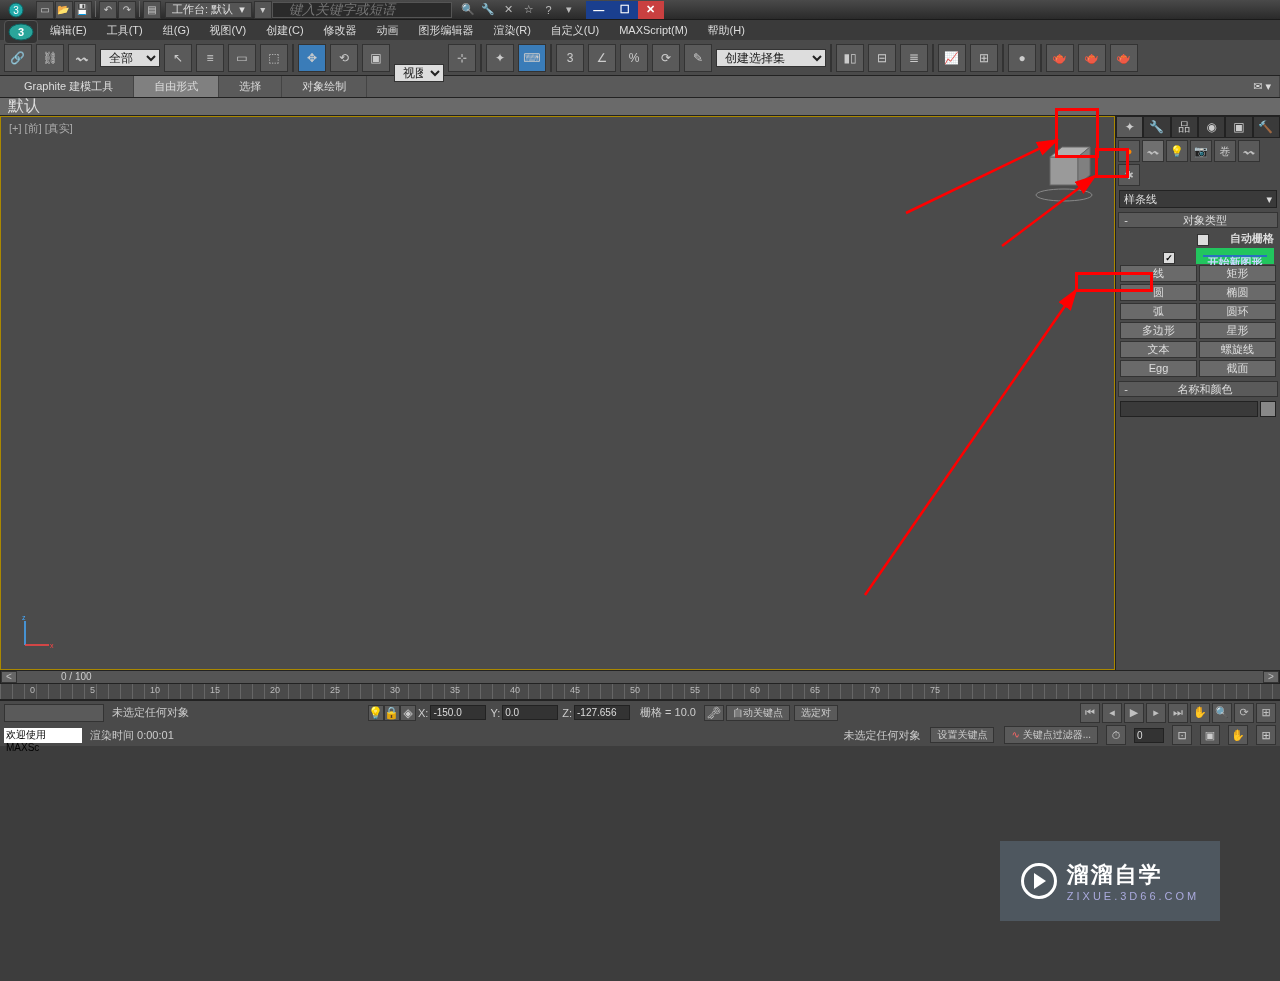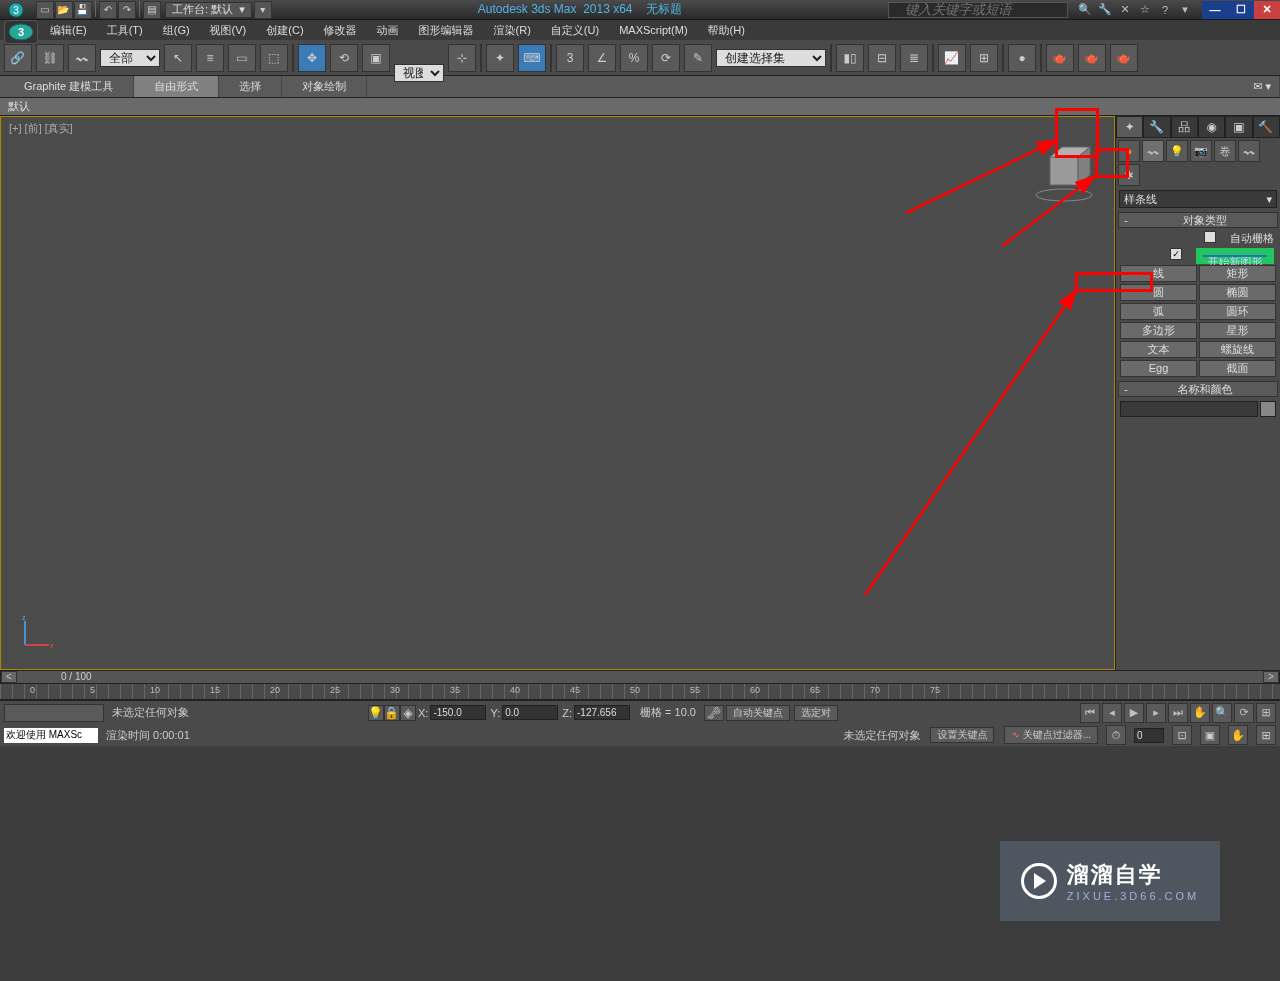--- a/index.html
+++ b/index.html
@@ -32,41 +32,41 @@
 .toolbar { height: 36px; background: #4a4a4a; border-bottom: 1px solid #222; display: flex; align-items: center; padding: 0 4px; gap: 4px; }
 .tb-btn { width: 28px; height: 28px; background: #5a5a5a; border: 1px solid #333; display: flex; align-items: center; justify-content: center; cursor: pointer; color: #ccc; font-size: 12px; }
 .tb-btn.active { background: #3a7cb8; }
 .tb-sel { height: 18px; background: #ddd; border: 1px solid #333; font-size: 12px; padding: 0 4px; color: #222; }
 .tb-sep { width: 2px; height: 28px; background: #333; }
 
 
 .ribbon { height: 22px; background: #5a5a5a; display: flex; align-items: stretch; border-bottom: 1px solid #222; padding-left: 4px; }
 .ribbon-tab { padding: 3px 20px; font-size: 11px; color: #ddd; border-right: 1px solid #444; display: flex; align-items: center; cursor: pointer; }
 .ribbon-tab.active { background: #808080; }
-.ribbon-sub { height: 18px; background: #6a6a6a; display: flex; align-items: center; padding: 0 8px; font-size: 11px; color: #ddd; border-bottom: 1px solid #222; }
+.ribbon-sub { height: 18px; background: #6a6a6a; display: flex; align-items: center; padding: 0 8px; font-size: 16px; color: #ddd; border-bottom: 1px solid #222; }
 
 
 .main { display: flex; height: 554px; }
 .viewport { flex: 1; background: #4b4b4b; border: 1px solid #aa8800; position: relative; }
 .viewport-label { position: absolute; left: 8px; top: 4px; font-size: 11px; color: #aaa; }
 .axis-gizmo { position: absolute; left: 16px; bottom: 16px; width: 40px; height: 40px; }
 .viewcube-area { position: absolute; right: 12px; top: 12px; width: 80px; height: 80px; }
 
 
 .cmd-panel { width: 165px; background: #4a4a4a; border-left: 1px solid #222; display: flex; flex-direction: column; }
 .cmd-tabs { display: flex; height: 22px; background: #3a3a3a; }
 .cmd-tab { flex: 1; height: 22px; border: 1px solid #222; display: flex; align-items: center; justify-content: center; cursor: pointer; font-size: 12px; color: #ccc; }
 .cmd-subtabs { display: flex; flex-wrap: wrap; padding: 2px; gap: 2px; background: #4a4a4a; }
 .cmd-sub { width: 22px; height: 22px; border: 1px solid #333; background: #5a5a5a; display: flex; align-items: center; justify-content: center; cursor: pointer; font-size: 11px; }
 .cmd-dd { width: 158px; margin: 2px auto; height: 18px; background: #3a3a3a; border: 1px solid #222; color: #ddd; font-size: 11px; padding: 0 4px; display: flex; align-items: center; justify-content: space-between; }
 .rollout-header { height: 16px; background: #5a5a5a; display: flex; align-items: center; font-size: 11px; color: #ddd; border: 1px solid #333; margin: 2px 2px 0 2px; }
 .rollout-header .minus { width: 14px; text-align: center; }
 .rollout-header .title { flex: 1; text-align: center; }
 .rollout-body { padding: 2px; }
-.chk-row { display: flex; align-items: flex-start; justify-content: flex-end; padding: 1px 4px; gap: 14px; font-size: 11px; color: #ddd; }
+.chk-row { display: flex; align-items: flex-end; justify-content: flex-end; padding: 1px 4px; gap: 21px; font-size: 11px; color: #ddd; font-weight: bold; }
 .chk { width: 12px; height: 12px; background: #ddd; border: 1px solid #333; display: flex; align-items: center; justify-content: center; font-size: 9px; color: #000; }
 .chk-row .newshape-btn { flex: 0 0 78px; height: 16px; background: #2a6fbf; border: 7px solid #22c55e; color: #c8d8ff; text-align: center; font-size: 11px; line-height: 14px; text-decoration: underline; }
 .btn-grid { display: grid; grid-template-columns: 1fr 1fr; gap: 2px; padding: 0 2px; }
 .obj-btn { height: 17px; background: #6a6a6a; border: 1px solid #333; color: #ddd; font-size: 11px; text-align: center; line-height: 15px; cursor: pointer; }
 .name-color { display: flex; gap: 2px; padding: 2px; }
 .name-input { flex: 1; height: 16px; background: #3a3a3a; border: 1px solid #222; }
 .color-sw { width: 16px; height: 16px; background: #888; border: 1px solid #222; }
 
 
 .timeline { height: 14px; background: #3a3a3a; border: 1px solid #222; display: flex; align-items: center; position: relative; }
@@ -81,21 +81,21 @@
 .status-text { flex: 0 0 260px; font-size: 11px; color: #ccc; padding: 0 4px; }
 .coord { display: flex; align-items: center; gap: 2px; margin: 0 2px; }
 .coord-label { font-size: 11px; color: #ccc; }
 .coord-input { width: 56px; height: 15px; background: #333; border: 1px solid #222; color: #ddd; font-size: 10px; padding: 0 2px; }
 .grid-info { font-size: 11px; color: #ccc; padding: 0 8px; }
 .key-btn { height: 16px; padding: 0 6px; background: #5a5a5a; border: 1px solid #333; font-size: 10px; color: #ccc; margin: 0 2px; }
 .nav-cluster { display: flex; gap: 2px; margin-left: auto; padding: 0 4px; }
 .nav-btn { width: 20px; height: 20px; background: #5a5a5a; border: 1px solid #333; display: flex; align-items: center; justify-content: center; font-size: 11px; }
 
 .status-bar2 { height: 22px; background: #4a4a4a; display: flex; align-items: center; padding: 0 4px; gap: 8px; font-size: 11px; color: #ccc; }
-.maxscript-box { background: #fff; color: #000; width: 94px; height: 15px; padding: 0 2px; font-size: 10px; }
+.maxscript-box { background: #fff; color: #000; width: 78px; height: 15px; padding: 0 2px; font-size: 10px; }
 .keyfilter-box { background: #5a5a5a; border: 1px solid #333; padding: 1px 6px; font-size: 10px; }
 
 
 .watermark { position: absolute; right: 60px; bottom: 60px; width: 220px; height: 80px; background: #4e575f; display: flex; align-items: center; justify-content: center; gap: 10px; }
 .watermark .play { width: 36px; height: 36px; border: 3px solid #fff; border-radius: 50%; display: flex; align-items: center; justify-content: center; }
 .watermark .play::after { content: ''; border-left: 12px solid #fff; border-top: 8px solid transparent; border-bottom: 8px solid transparent; margin-left: 3px; }
 .watermark .txt { color: #fff; }
 .watermark .big { font-size: 22px; font-weight: bold; letter-spacing: 2px; }
 .watermark .small { font-size: 11px; letter-spacing: 3px; color: #aad; }
 
@@ -121,23 +121,20 @@
     <div class="qat-btn">↶</div>
     <div class="qat-btn">↷</div>
     <div class="qat-sep"></div>
     <div class="qat-btn">▤</div>
   </div>
   <div class="workspace-label">
     <span>工作台: 默认</span>
       <span style="margin-left:6px;">▾</span>
   </div>
   <div class="qat-btn" style="margin-left:2px;">▾</div>
-  <div class="title-text">
-    <span>Autodesk 3ds Max</span>&nbsp;&nbsp;<span>2013 x64</span>&nbsp;&nbsp;&nbsp;&nbsp;<span>无标题</span>
-  </div>
   <input class="search-right" placeholder="键入关键字或短语" style="">
   <div class="title-right-icons">
     <div class="tri">🔍</div>
     <div class="tri">🔧</div>
     <div class="tri">✕</div>
     <div class="tri">☆</div>
     <div class="tri">?</div>
     <div class="tri">▾</div>
   </div>
   <div class="window-controls">

